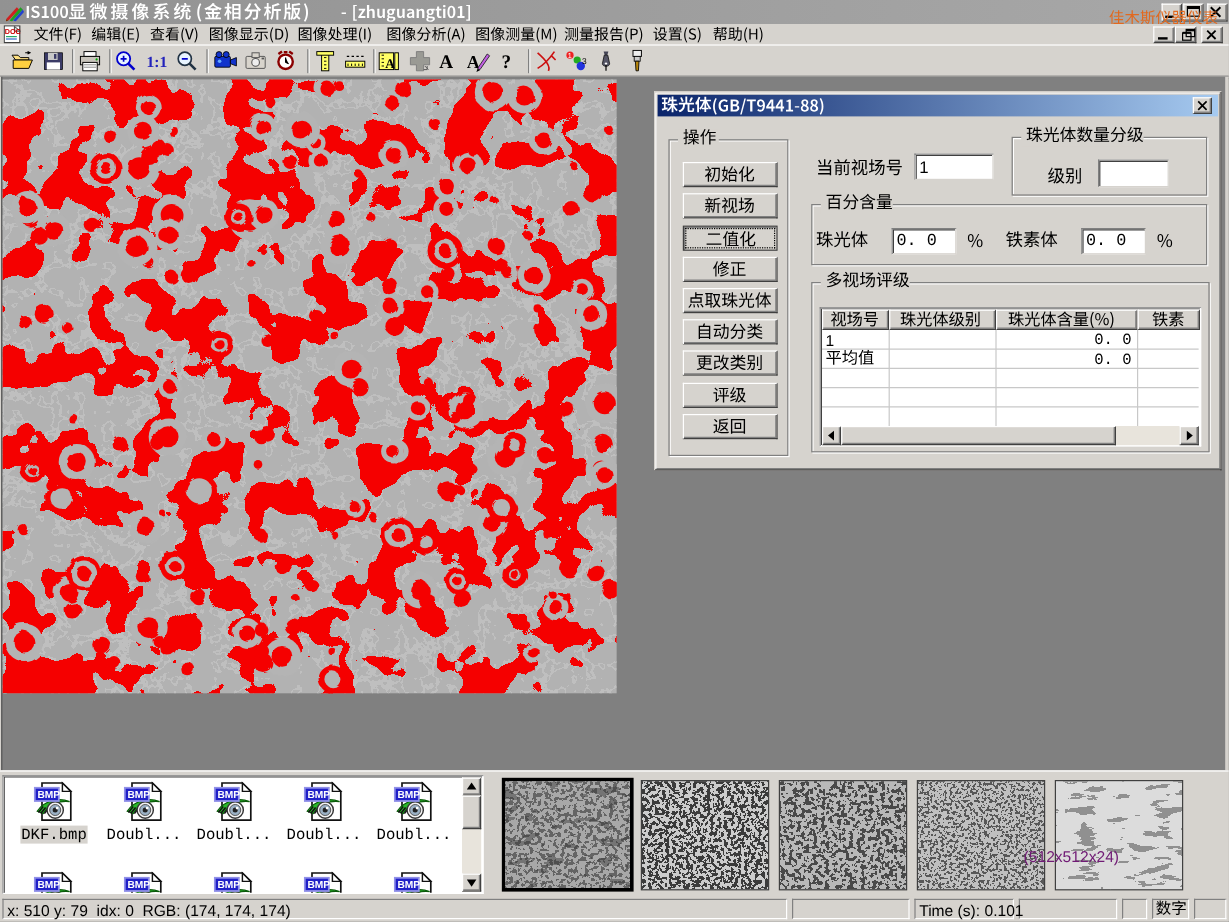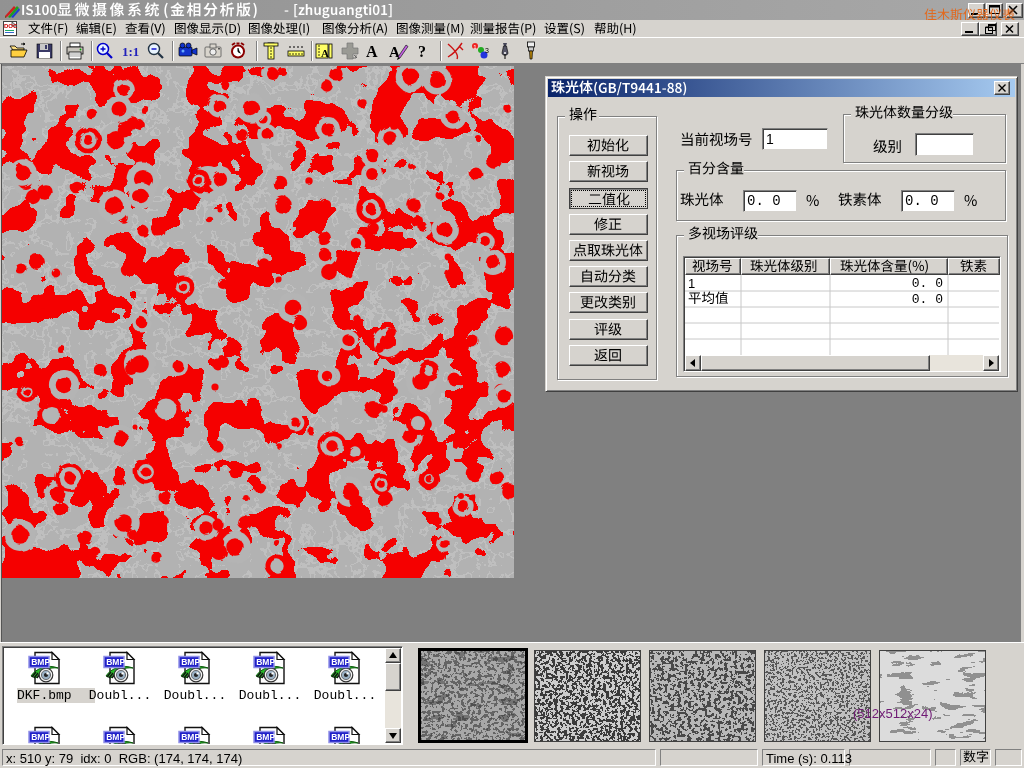--- a/index.html
+++ b/index.html
@@ -697,21 +697,21 @@
       <path d="M3 25 C8 17 20 13 30 17 C22 16 13 19 8 27 Z" fill="#2ab82a" stroke="#0a5a0a" stroke-width="1"></path>
       <path d="M4 26 l4 -5 M6 27 l4 -5 M9 27 l3 -4" stroke="#111" stroke-width="1.3"></path>
       <circle cx="18" cy="24" r="6.8" fill="#f4f4f4" stroke="#333" stroke-width="1.2"></circle>
       <circle cx="18" cy="24" r="4.6" fill="#9ab0c4" stroke="#555" stroke-width="0.8"></circle>
       <circle cx="18" cy="24" r="2.1" fill="#222"></circle>
       <circle cx="19.6" cy="22.4" r="1.2" fill="#fff"></circle>
       <rect x="1" y="5.5" width="20" height="11" fill="#2020c8" stroke="#9090e8" stroke-width="1.5"></rect>
       <text x="3.2" y="14" font-size="8.5" font-weight="bold" fill="#fff" font-family="Liberation Sans">BMP</text>
     </svg>
 </div>
-<div class="abs" style="left:17px;top:688px;width:78px;height:15px;background:#d6d3ce;font:13px 'Liberation Mono',monospace;color:#000;white-space:nowrap">DKF.bmp</div>
+<div class="abs" style="left:17px;top:688px;width:56px;height:15px;background:#d6d3ce;font:13px 'Liberation Mono',monospace;color:#000;text-align:center;white-space:nowrap">DKF.bmp</div>
 <div class="abs" style="left:88px;top:688px;width:64px;height:15px;font:13px 'Liberation Mono',monospace;color:#000;text-align:center;white-space:nowrap">Doubl...</div>
 <div class="abs" style="left:163px;top:688px;width:64px;height:15px;font:13px 'Liberation Mono',monospace;color:#000;text-align:center;white-space:nowrap">Doubl...</div>
 <div class="abs" style="left:238px;top:688px;width:64px;height:15px;font:13px 'Liberation Mono',monospace;color:#000;text-align:center;white-space:nowrap">Doubl...</div>
 <div class="abs" style="left:313px;top:688px;width:64px;height:15px;font:13px 'Liberation Mono',monospace;color:#000;text-align:center;white-space:nowrap">Doubl...</div>
 <svg class="t" style="left:418px;top:648px" width="606" height="97">
     <defs>
       <filter id="th1" x="0" y="0" width="1" height="1">
         <feTurbulence type="fractalNoise" baseFrequency="0.06 0.12" numOctaves="4" seed="31" result="n"></feTurbulence>
         <feColorMatrix in="n" type="matrix" values="0 0 0 0 0  0 0 0 0 0  0 0 0 0 0  1.4 1.4 1.4 0 -1.3" result="a"></feColorMatrix>
         <feComponentTransfer in="a" result="t">
@@ -779,21 +779,21 @@
   </svg>
 <div class="abs" style="left:0;top:747px;width:1024px;height:21px;background:#d6d3ce"></div>
 <div class="abs" style="left:2px;top:749px;width:654px;height:17px;border:1px solid;border-color:#808080 #fff #fff #808080"></div>
 <div class="abs" style="left:660px;top:749px;width:98px;height:17px;border:1px solid;border-color:#808080 #fff #fff #808080"></div>
 <div class="abs" style="left:762px;top:749px;width:83px;height:17px;border:1px solid;border-color:#808080 #fff #fff #808080"></div>
 <div class="abs" style="left:849px;top:749px;width:82px;height:17px;border:1px solid;border-color:#808080 #fff #fff #808080"></div>
 <div class="abs" style="left:935px;top:749px;width:21px;height:17px;border:1px solid;border-color:#808080 #fff #fff #808080"></div>
 <div class="abs" style="left:960px;top:749px;width:31px;height:17px;border:1px solid;border-color:#808080 #fff #fff #808080"></div>
 <div class="abs" style="left:995px;top:749px;width:27px;height:17px;border:1px solid;border-color:#808080 #fff #fff #808080"></div>
 <div class="abs" style="left:6px;top:751px;font:13px 'Liberation Sans';color:#000">x: 510 y: 79&nbsp; idx: 0&nbsp; RGB: (174, 174, 174)</div>
-<div class="abs" style="left:766px;top:751px;font:13px 'Liberation Sans';color:#000">Time (s): 0.113</div>
+<div class="abs" style="left:766px;top:751px;font:13px 'Liberation Sans';color:#000">Time (s): 0.101</div>
 <div class="abs" style="left:853px;top:706px;font:13px 'Liberation Sans';color:#701a75">(512x512x24)</div>
 <svg class="t" style="left:963px;top:750px" width="27" height="15" fill="#000">
     <use href="#g68" transform="translate(0.0,11.4) scale(0.130)"></use>
     <use href="#g69" transform="translate(13.0,11.4) scale(0.130)"></use>
   </svg>
 <div class="abs" style="left:545px;top:76px;width:473px;height:316px;background:#d6d3ce;border-top:1px solid #d6d3ce;border-left:1px solid #d6d3ce;border-right:1px solid #404040;border-bottom:1px solid #404040;box-shadow:inset 1px 1px 0 #fff,inset -1px -1px 0 #808080"></div>
 <div class="abs" style="left:548px;top:79px;width:467px;height:18px;background:linear-gradient(90deg,#0a246a,#a6caf0)"></div>
 <svg class="t" style="left:551px;top:80px" width="43" height="16" fill="#fff">
     <use href="#g70" transform="translate(0.0,12.3) scale(0.140)"></use>
     <use href="#g71" transform="translate(14.0,12.3) scale(0.140)"></use>

